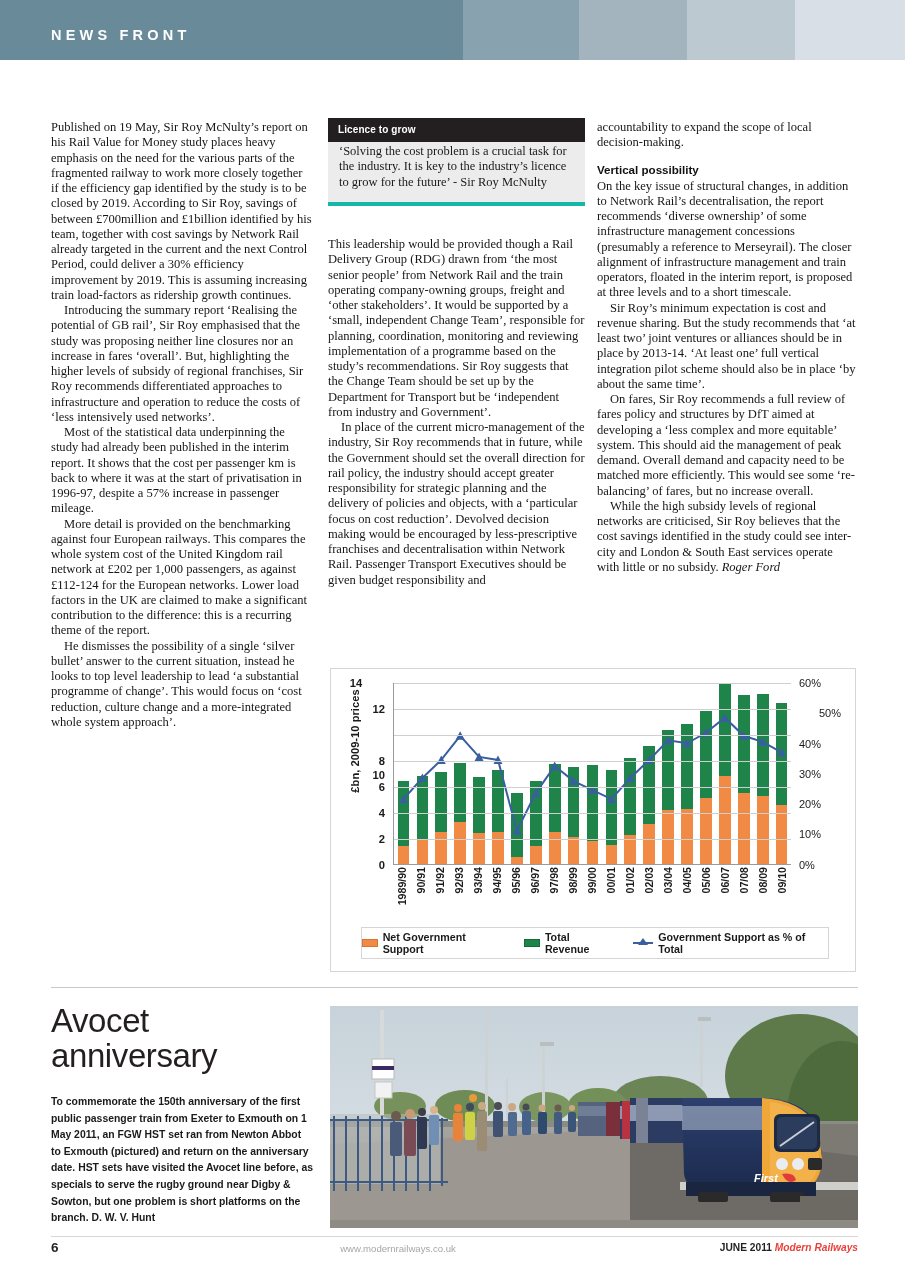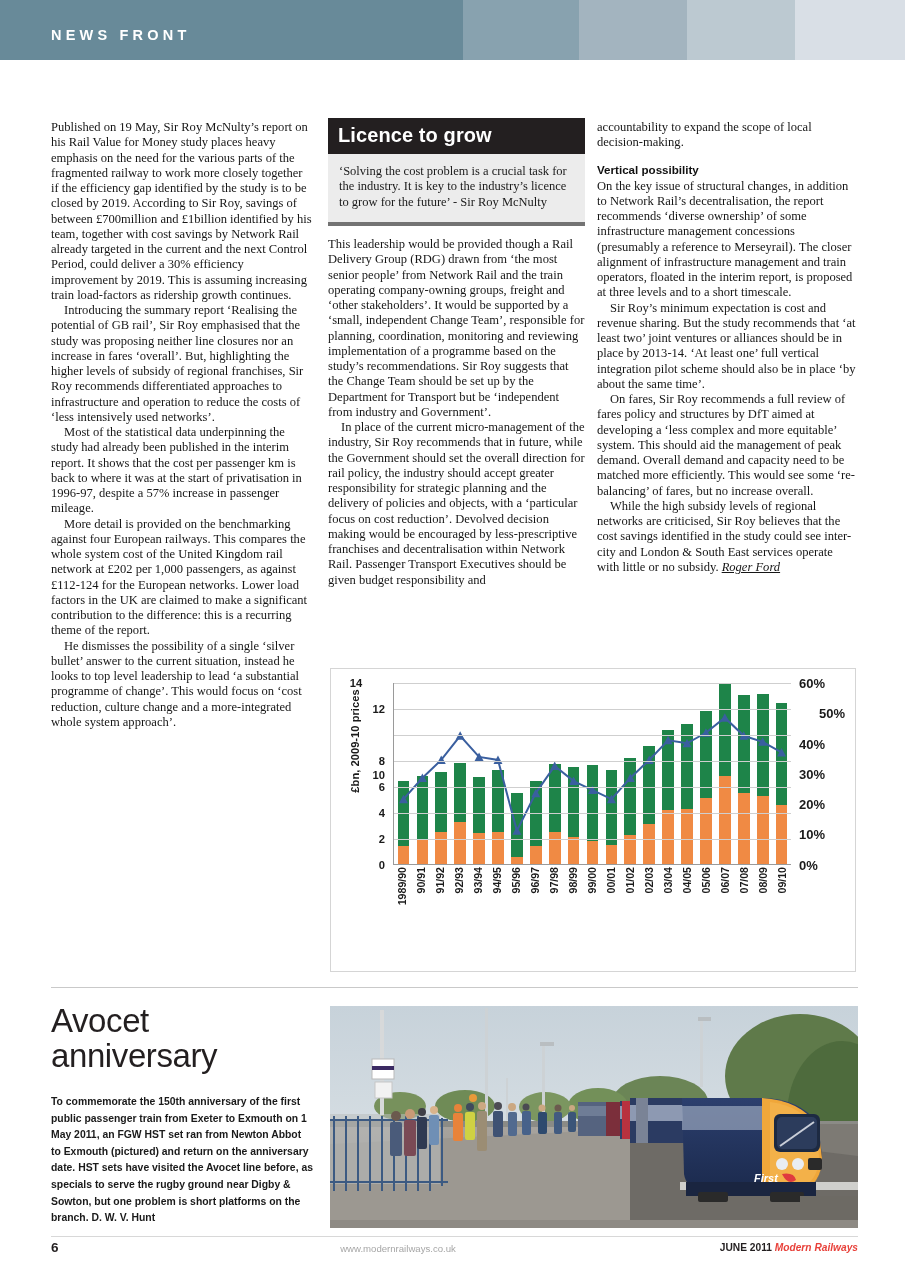--- a/index.html
+++ b/index.html
@@ -42,35 +42,35 @@
   .col p + p { text-indent:13px; }
   .col-left   { left:51px;  top:120px; width:262px; }
   .col-mid    { left:328px; top:237px; width:257px; }
   .col-right  { left:597px; top:120px; width:261px; }
 
   .subhead {
     font-family:"Liberation Sans", sans-serif;
     font-weight:bold; font-size:11.6px; line-height:16px;
     color:#111; margin-top:11px; margin-bottom:1px;
   }
-  .byline { font-style:italic;text-decoration:underline; }
+  .byline { font-style:italic; }
 
   
   .quotebox { position:absolute; left:328px; top:118px; width:257px; }
   .quotebox .qhead {
     background:#231f20; color:#fff;
     font-family:"Liberation Sans", sans-serif;
-    font-weight:bold; font-size:20px;
+    font-weight:bold; font-size:10px;
     padding:6px 10px 7px 10px; letter-spacing:0.1px;
   }
   .quotebox .qbody {
     background:#ececec; color:#1a1a1a;
     font-size:12.5px; line-height:15.4px;
-    padding:10px 11px 12px 11px;
-    border-bottom:4px solid #737373;
+    padding:2px 11px 12px 11px;
+    border-bottom:4px solid #14b8a6;
   }
 
   
   .chart-panel {
     position:absolute; left:330px; top:668px; width:526px; height:304px;
     background:#ffffff; border:1px solid #d5d5d5;
   }
   .chart-area { position:absolute; left:62px; top:14px; width:398px; height:182px; }
   .plot {
     position:absolute; left:0; top:0; width:100%; height:100%;
@@ -90,22 +90,22 @@
     position:absolute; left:0; top:14px; width:58px; height:182px;
   }
   .ytick {
     position:absolute; right:4px; transform:translateY(-50%);
     font-family:"Liberation Sans", sans-serif; font-weight:bold;
     font-size:11.2px; color:#1a1a1a; text-align:right; width:100%;
   }
   .ylab-right { position:absolute; left:462px; top:14px; width:58px; height:182px; }
   .ytick-r {
     position:absolute; left:6px; transform:translateY(-50%);
-    font-family:"Liberation Sans", sans-serif; font-weight:bold;
-    font-size:13px; color:#1a1a1a; text-align:left;
+    font-family:"Liberation Sans", sans-serif; font-weight:normal;
+    font-size:11px; color:#1a1a1a; text-align:left;
   }
   .axis-title {
     position:absolute; left:-46px; top:66px; width:140px;
     transform:rotate(-90deg); transform-origin:center center;
     font-family:"Liberation Sans", sans-serif; font-weight:bold;
     font-size:11.2px; color:#1a1a1a; text-align:center;
   }
   .xlabels { position:absolute; left:62px; top:198px; width:398px; height:62px; display:flex; }
   .xlabslot { flex:1; position:relative; }
   .xlab {
@@ -448,20 +448,39 @@
         <div class="xlabslot">
           <div class="xlab">07/08</div>
         </div>
         <div class="xlabslot">
           <div class="xlab">08/09</div>
         </div>
         <div class="xlabslot">
           <div class="xlab">09/10</div>
         </div>
       </div>
+    <div class="legend">
+      <div class="item">
+        <span class="swatch sw-orange"></span>
+        <span>Net Government Support</span>
+      </div>
+      <div class="item">
+        <span class="swatch sw-green"></span>
+        <span>Total Revenue</span>
+      </div>
+      <div class="item">
+        <span>
+          <svg width="20" height="10" viewBox="0 0 20 10">
+              <line x1="0" y1="6" x2="20" y2="6" stroke="#3a5f9f" stroke-width="2"></line>
+              <polygon points="10,1 15,8 5,8" fill="#3a5f9f"></polygon>
+            </svg>
+        </span>
+        <span>Government Support as % of Total</span>
+      </div>
+    </div>
   </div>
 
   <div class="hr-thin"></div>
 
   <div class="avocet-title">
     <div>Avocet</div>
     <div>anniversary</div>
   </div>
   <div class="avocet-body">To commemorate the 150th anniversary of the first public passenger train from Exeter to Exmouth on 1 May 2011, an FGW HST set ran from Newton Abbot to Exmouth (pictured) and return on the anniversary date. HST sets have visited the Avocet line before, as specials to serve the rugby ground near Digby &amp; Sowton, but one problem is short platforms on the branch. D. W. V. Hunt</div>
 

